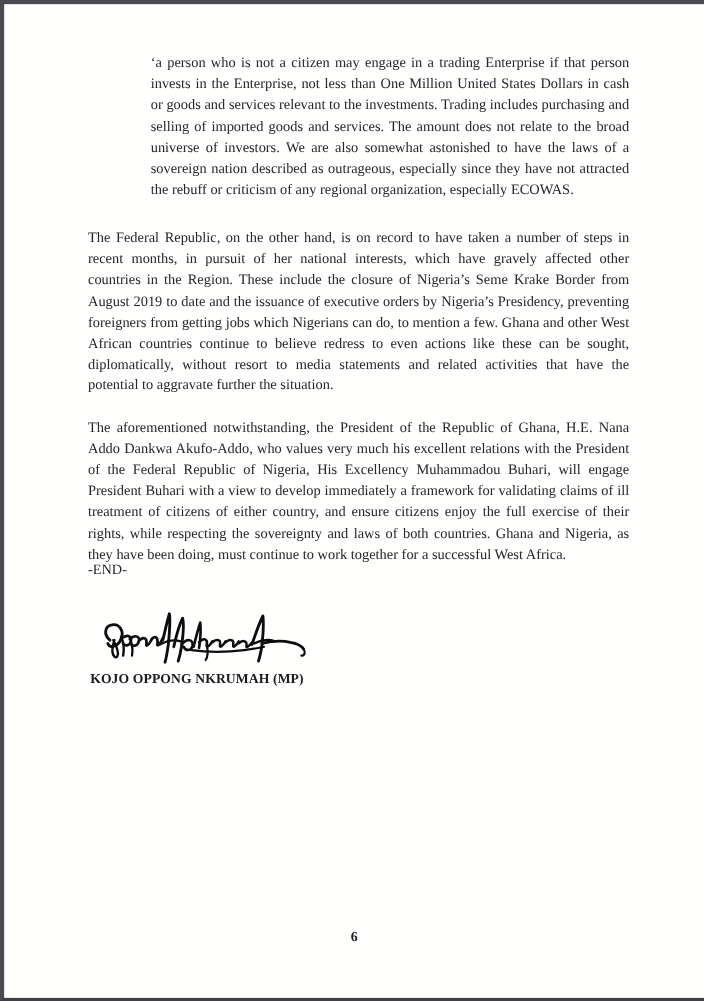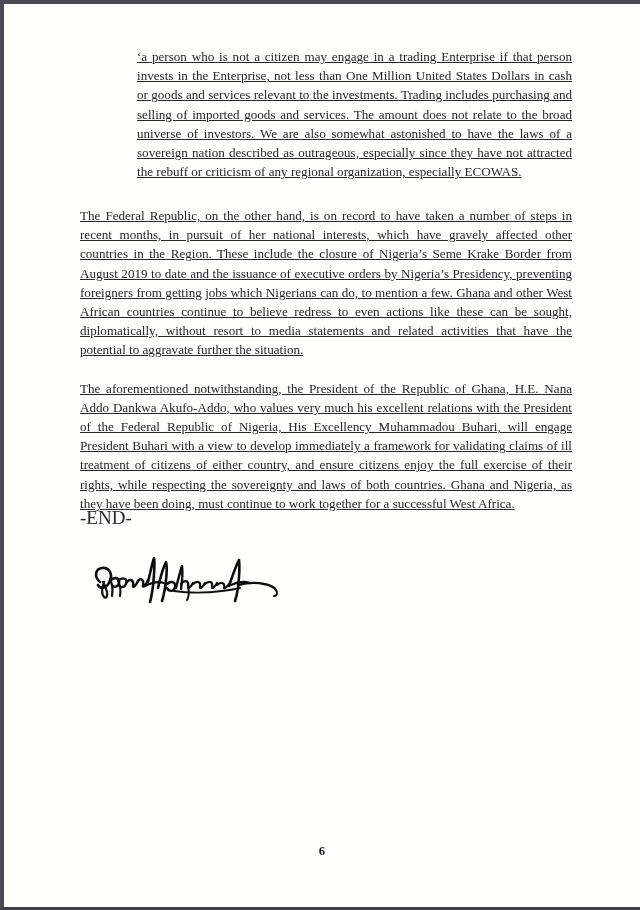--- a/index.html
+++ b/index.html
@@ -37,21 +37,20 @@
   
   .doc-text {
     color: #25252b;
     font-size: 13.1px;
     line-height: 19.2px;
     text-align: justify;
     -moz-text-align-last: left;
     text-align-last: left;
     hyphens: none;
     margin: 0;
-    text-decoration: underline;
   }
 
   
   #quoted-excerpt {
     position: absolute;
     left: 133px;
     top: 43px;
     width: 435px;
   }
 
@@ -65,21 +64,21 @@
   #body-paragraphs .doc-paragraph + .doc-paragraph {
     margin-top: 19px;
   }
 
   
   #end-marker {
     position: absolute;
     left: 76px;
     top: 504px;
     color: #25252b;
-    font-size: 19px;
+    font-size: 13px;
     line-height: 19.2px;
   }
 
   
   #signature-block {
     position: absolute;
     left: 84px;
     top: 548px;
     width: 200px;
     height: 56px;
@@ -167,18 +166,19 @@
 
           <path d="M150 33 C158 31, 168 30, 176 32 C182 33, 186 35, 188 38" stroke-width="2.4"></path>
           <path d="M188 38 C190 41, 189 44, 186 44" stroke-width="2.0"></path>
 
           <path d="M86 39 C100 41, 118 41, 134 39 C142 38, 148 37, 152 36" stroke-width="1.9"></path>
         </g>
       </svg>
     </div>
 
     <div id="signer-details">
+      <div class="signer-line">KOJO OPPONG NKRUMAH (MP)</div>
     </div>
 
     <div id="page-number">6</div>
 
   </div>
 </div>
 
 </body></html>

